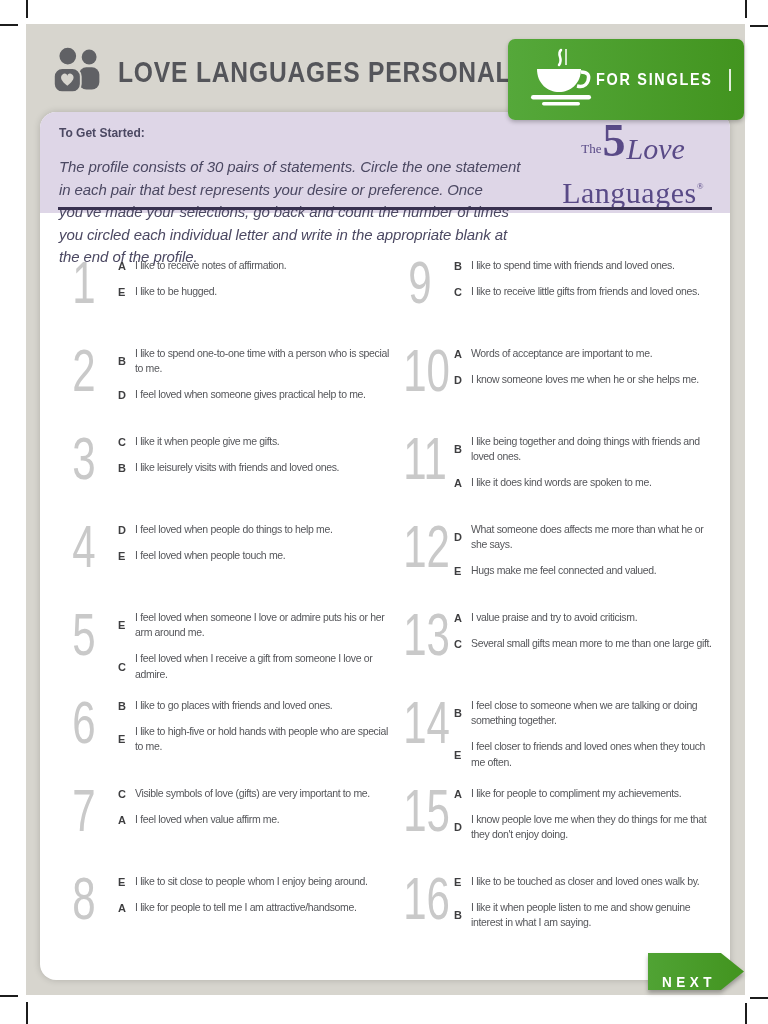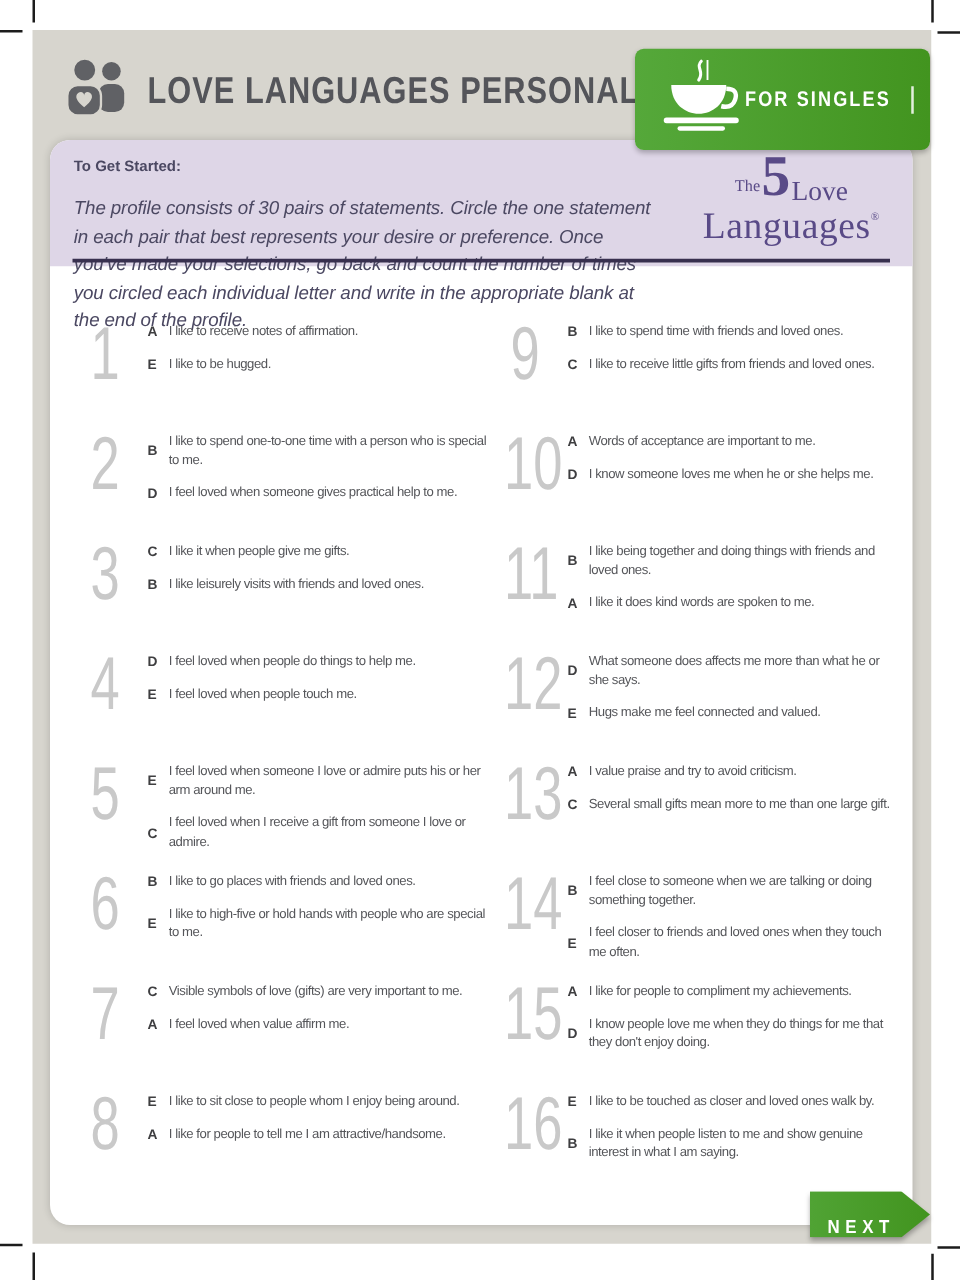--- a/index.html
+++ b/index.html
@@ -39,22 +39,22 @@
   .intro-h { font-size:12px; font-weight:bold; margin-bottom:16px; }
   .intro-b { font-size:15px; font-style:italic; line-height:1.5; letter-spacing:-0.1px; }
   .rule { position:absolute; left:18px; right:18px; bottom:3px; height:3px; background:#38304f; }
 
   
   .logo { position:absolute; right:26px; top:6px; color:#594a87;
     font-family:"Liberation Serif", serif; text-align:center; line-height:1; }
   .logo-r1 { display:flex; align-items:flex-end; justify-content:center; }
   .logo-the { font-size:13px; margin-bottom:9px;text-align:right; }
   .logo-five { font-size:46px; font-weight:bold; margin:0 1px 0 1px; }
-  .logo-love { font-size:22px; }
-  .logo-r2 { font-size:30px; margin-top:2px; letter-spacing:0.5px; }
+  .logo-love { font-size:30px;font-style:italic; }
+  .logo-r2 { font-size:30px; margin-top:14px; letter-spacing:0.5px; }
   .logo-tm { font-size:9px; vertical-align:14px; }
 
   
   .cols { position:absolute; top:143px; left:0; right:0; bottom:0; }
   .col { position:absolute; top:0; display:grid; grid-template-rows:repeat(8,88px); }
   .col-left  { left:20px;  width:330px; }
   .col-right { left:356px; width:325px; }
   .item { display:flex; align-items:flex-start; }
   .num { width:48px; flex:0 0 48px; text-align:center; font-size:60px; line-height:0.85;
     color:#c9c9c9; transform:scaleX(0.7); transform-origin:center top; margin-top:2px; }

